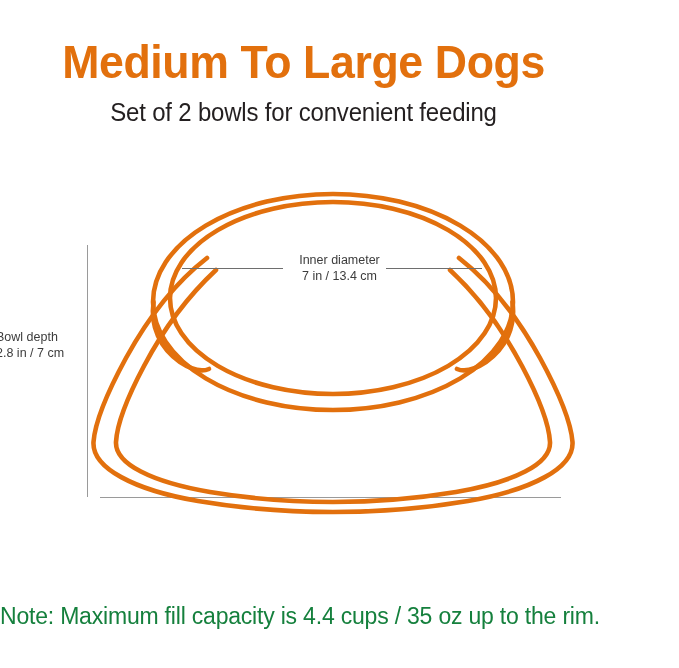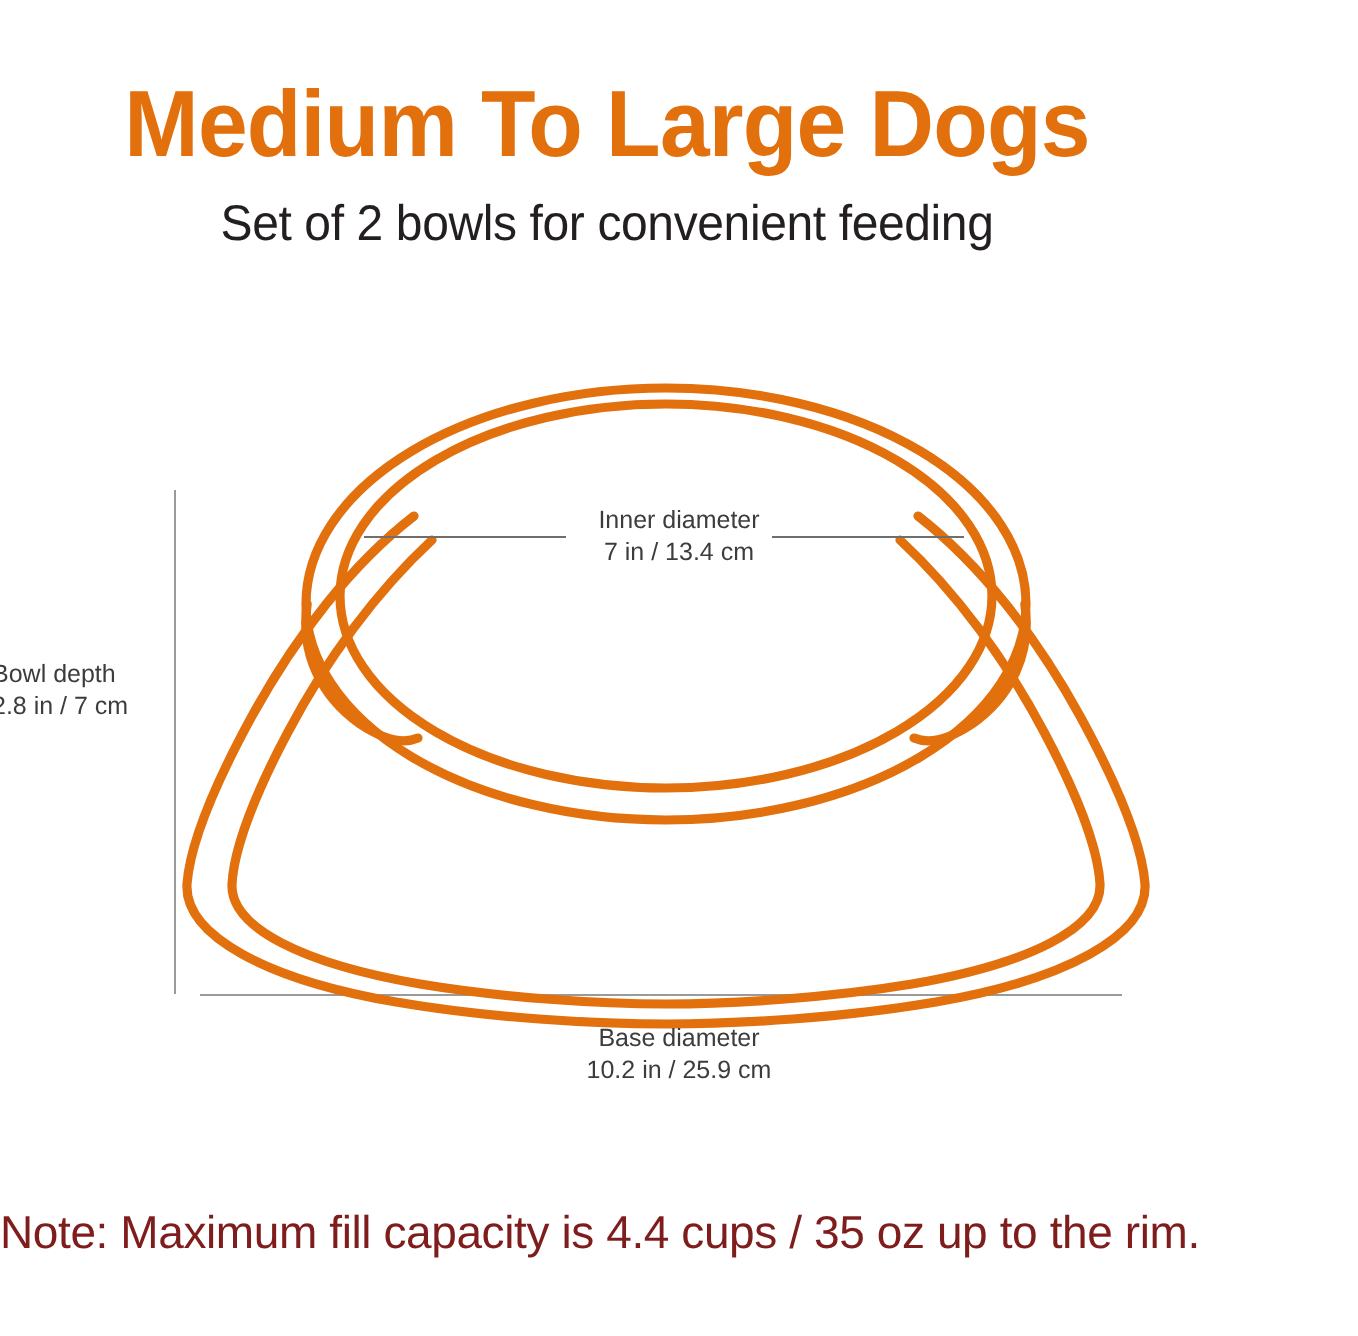--- a/index.html
+++ b/index.html
@@ -93,21 +93,21 @@
   }
   .dim-label .ln { display: block; }
 
   
   .note {
     position: absolute;
     left: 0;
     top: 601px;
     width: 592px;
     text-align: center;
-    color: #7f1d1d;
+    color: #15803d;
     font-size: 23px;
     line-height: 31px;
     letter-spacing: -0.2px;
   }
   .note .ln { display: block; white-space: nowrap; }
 </style>
 </head>
 <body>
 
 <div id="page">
@@ -173,23 +173,19 @@
     <div class="dim-label" id="inner-diameter-label">
       <span class="ln">Inner diameter</span>
       <span class="ln">7 in / 13.4 cm</span>
     </div>
 
     <div class="dim-label" id="bowl-depth-label">
       <span class="ln">Bowl depth</span>
       <span class="ln">2.8 in / 7 cm</span>
     </div>
 
-    <div class="dim-label" id="base-diameter-label">
-      <span class="ln">Base diameter</span>
-      <span class="ln">10.2 in / 25.9 cm</span>
-    </div>
   </div>
 
   <div class="note">
     <span class="ln">Note: Maximum fill capacity is 4.4 cups / 35 oz up to the rim.</span>
   </div>
 
 </div>
 
 </body></html>

